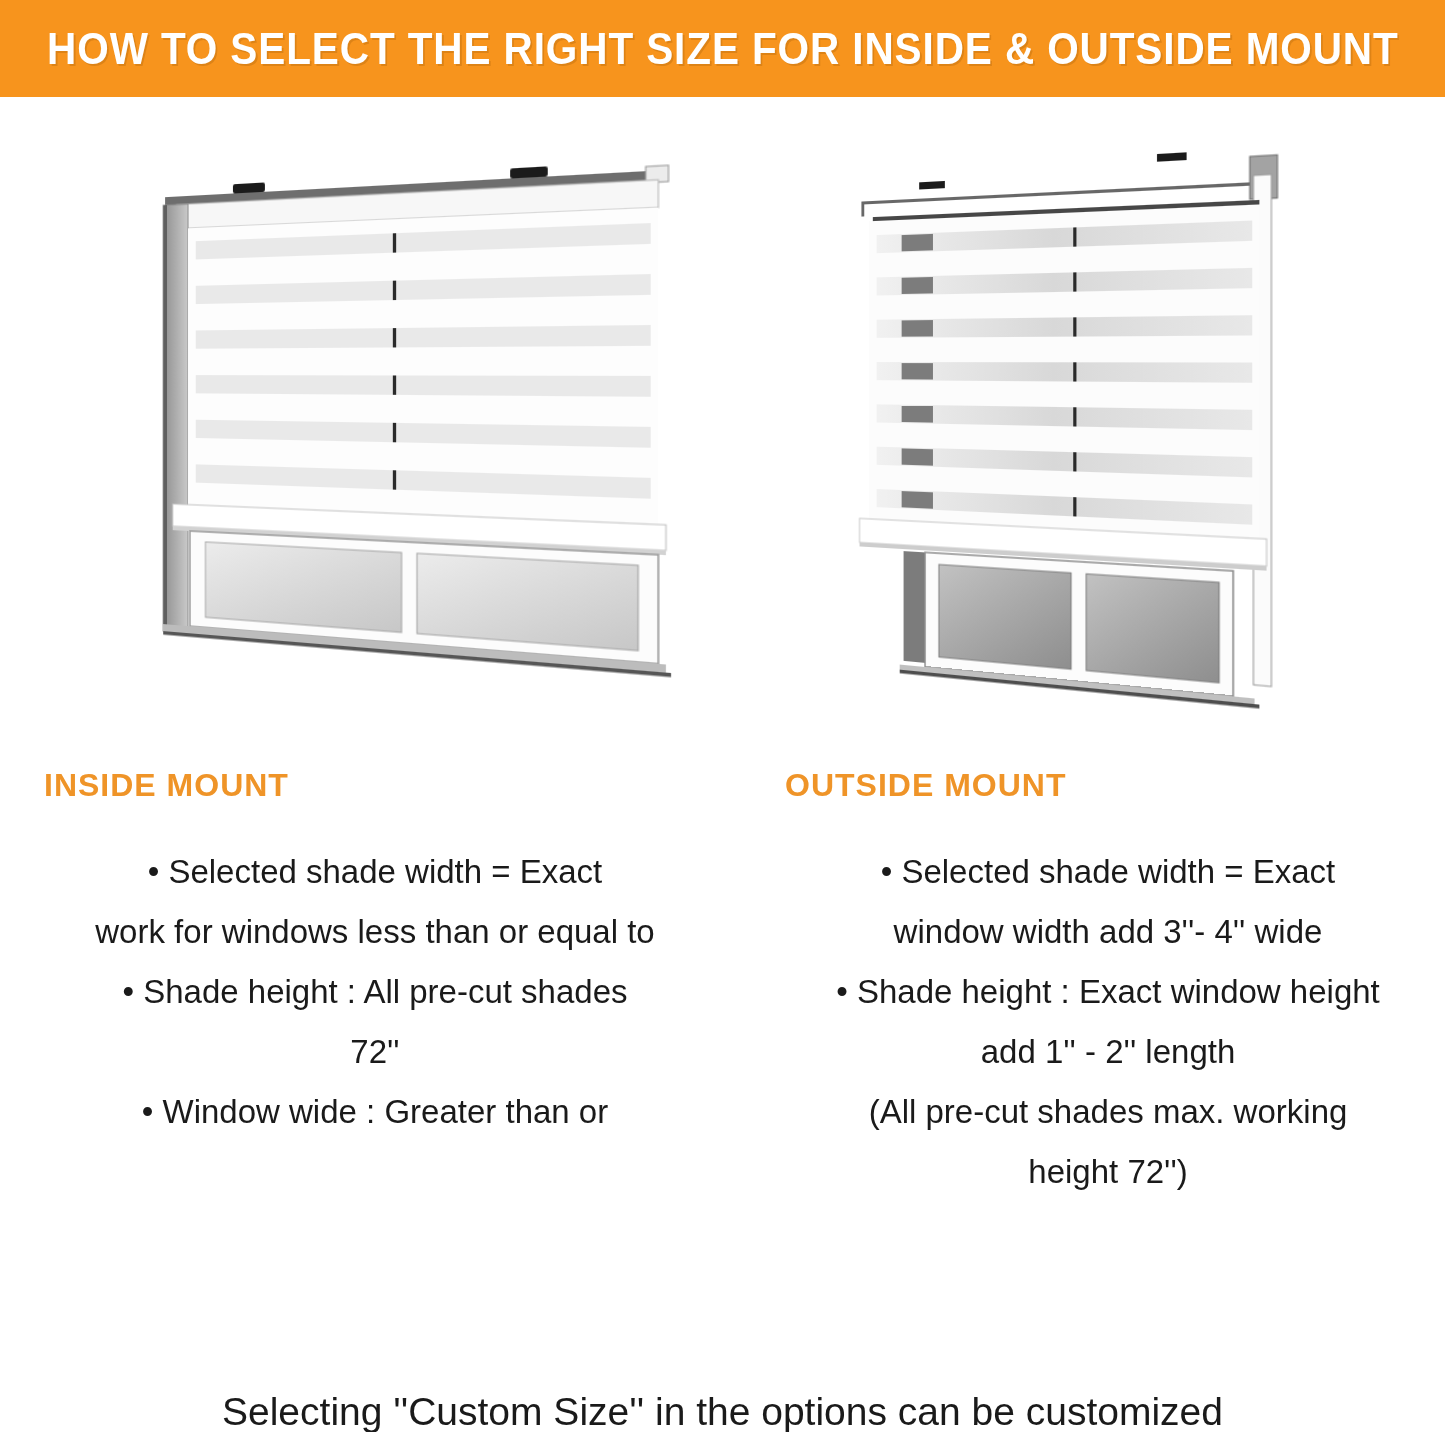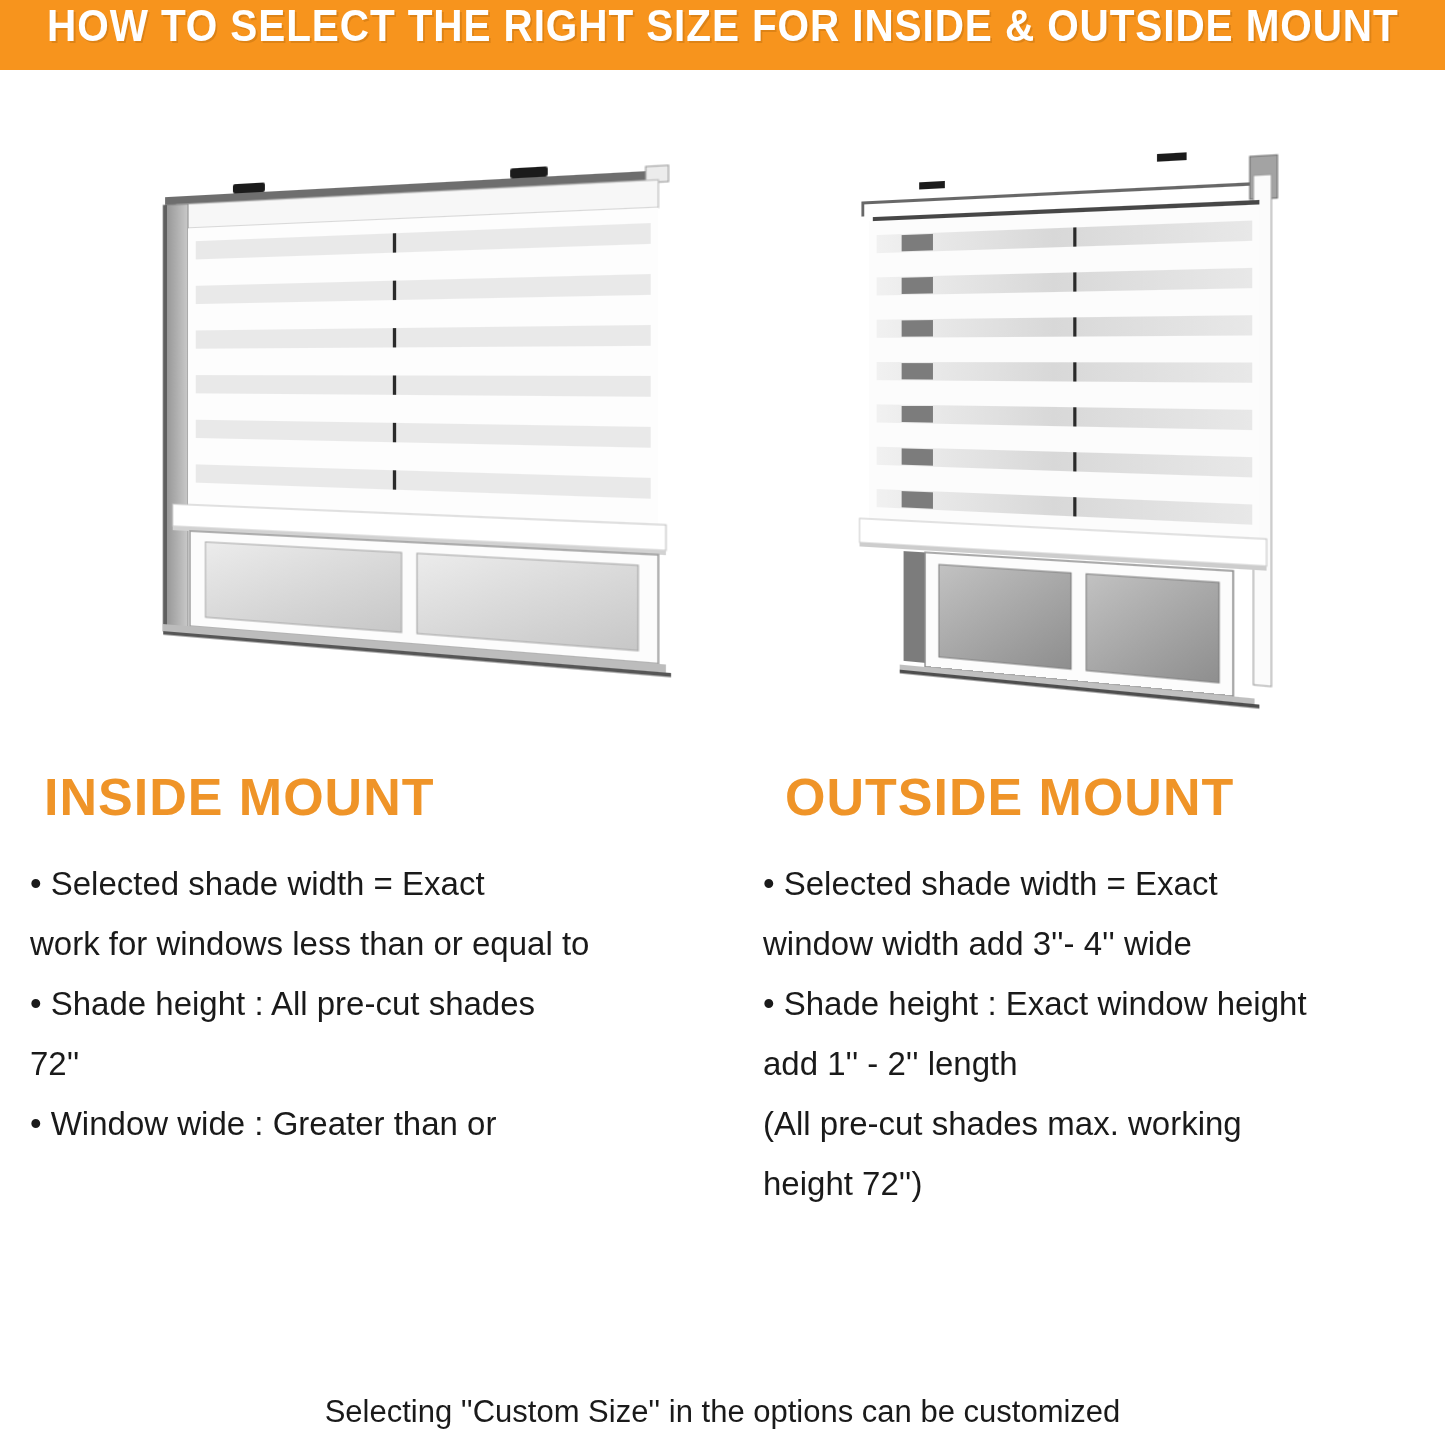--- a/index.html
+++ b/index.html
@@ -11,24 +11,24 @@
   .page {
     position: relative;
     width: 1445px;
     height: 1432px;
     background: #ffffff;
     overflow: hidden;
   }
   .banner {
     position: absolute;
     left: 0; top: 0;
-    width: 100%; height: 70px;
+    width: 100%; height: 97px;
     background: var(--banner-bg, #F7941D);
     display: flex;
-    align-items: flex-start;
+    align-items: center;
     justify-content: center;
   }
   .banner-title {
     display: inline-block;
     color: var(--banner-text, #ffffff);
     font-size: 45px;
     font-weight: bold;
     white-space: nowrap;
     letter-spacing: 1px;
     transform: scaleX(0.9);
@@ -47,43 +47,43 @@
   .illus-right { left: 852px; top: 150px; width: 430px; height: 520px; }
 
   .col {
     position: absolute;
     top: 750px;
     width: 690px;
   }
   .col-left  { left: 30px; }
   .col-right { left: 763px; }
   .col h2 {
-    margin: 12px;
-    font-size: 52px;
+    margin: 0;
+    font-size: 32px;
     line-height: 70px;
     font-weight: bold;
     color: var(--heading-text, #EF9428);
     letter-spacing: 1px;
     white-space: nowrap;
   }
   .col-left  h2 { margin-left: 14px; }
   .col-right h2 { margin-left: 22px; }
-  .lines { margin-top: 22px; }
+  .lines { margin-top: 22px; text-align: center; }
   .bline {
     font-size: 33px;
     line-height: 60px;
     color: var(--body-text, #1A1A1A);
     white-space: pre;
   }
   .footer-note {
     position: absolute;
     left: 0; top: 1394px;
     width: 100%;
     text-align: center;
-    font-size: 31px;
+    font-size: 39px;
     line-height: 36px;
     color: var(--body-text, #1A1A1A);
   }
 </style>
 </head>
 <body>
 
 <div class="page">
 
   <div class="banner">

